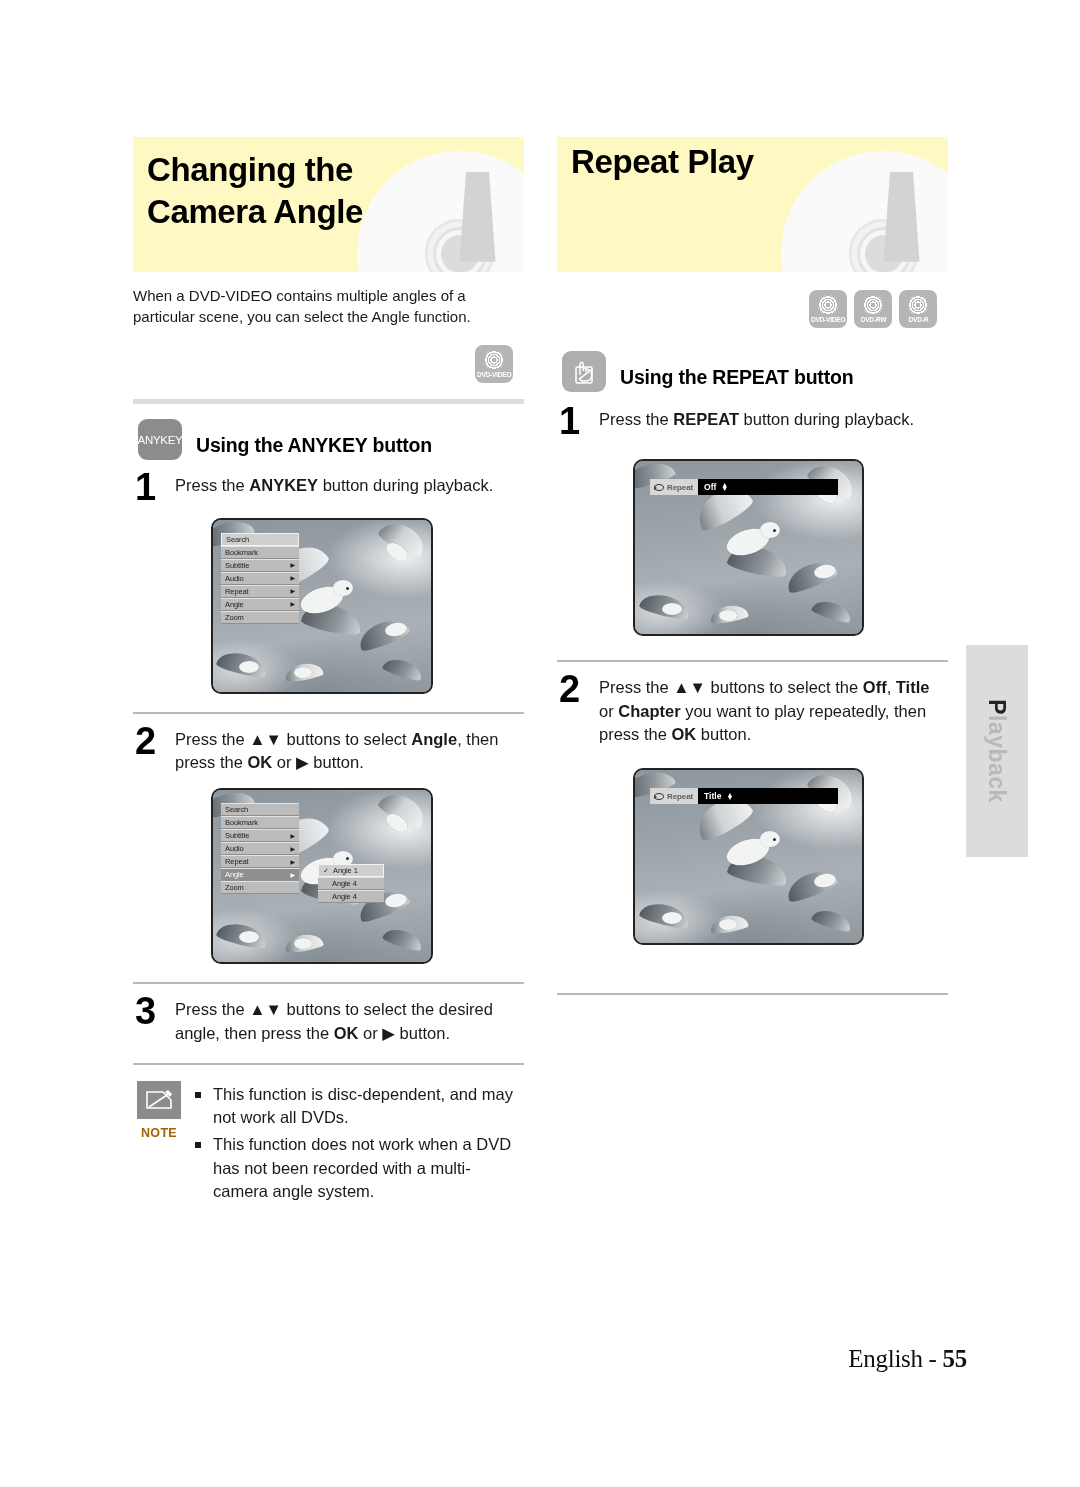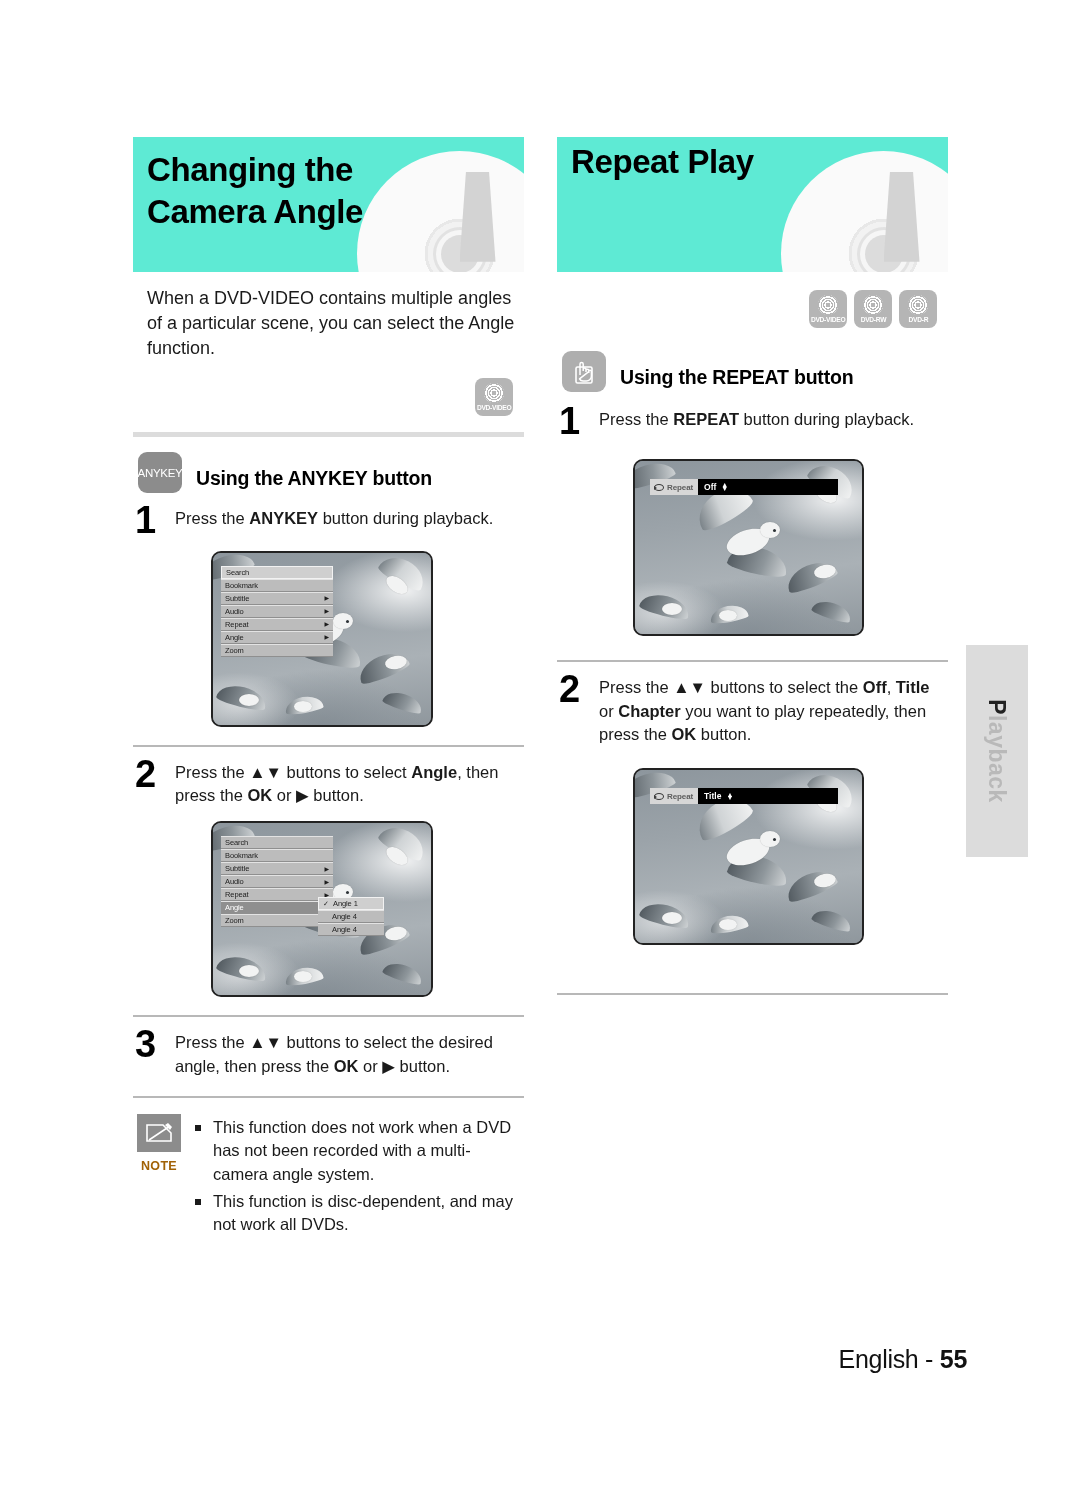--- a/index.html
+++ b/index.html
@@ -50,21 +50,21 @@
     top: 137px;
     width: 391px;
   }
   .col-left  { left: 133px; }
   .col-right { left: 557px; }
 
   
   .banner {
     position: relative;
     height: 135px;
-    background: #5eead4;
+    background: #fef9c3;
     overflow: hidden;
     text-decoration: underline;
   }
   .banner h1 {
     position: absolute;
     left: 14px; top: 4px;
     margin: 0;
     font-size: 33px;
     line-height: 1.28;
     font-weight: bold;
@@ -108,22 +108,22 @@
     left: 50%; top: 10%;
     width: 36px; height: 44%;
     background: #d3d3d3;
     transform-origin: 50% 100%;
     transform: rotate(-24px) rotate(-22deg);
     clip-path: polygon(18% 0, 82% 0, 100% 100%, 0 100%);
   }
 
   
   .intro {
-    margin: 14px 0 0 14px;
-    font-size: 18px;
+    margin: 14px 0 0 0;
+    font-size: 15px;
     line-height: 1.38;
     color: #1a1a1a;
   }
 
   
   .sec-head {
     display: flex;
     align-items: center;
     margin: 18px 0 0 2px;
   }
@@ -314,21 +314,21 @@
   .g-bl-wing { left: 2%; top: 78%; width: 50px; height: 20px; transform: rotate(14deg); }
   .g-bl-body { left: 12%; top: 82%; width: 20px; height: 12px; }
   .g-bc-wing { left: 33%; top: 84%; width: 38px; height: 16px; transform: rotate(-10deg); }
   .g-bc-body { left: 37%; top: 86%; width: 18px; height: 11px; }
   .g-br-wing { left: 78%; top: 82%; width: 40px; height: 16px; transform: rotate(18deg); }
 
   
   .osd-menu {
     position: absolute;
     left: 8px; top: 13px;
-    width: 112px;
+    width: 78px;
     z-index: 10;
     font-size: 7.5px;
     color: #1d1d1d;
   }
   .osd-item {
     height: 13px;
     background: #bcbcbc;
     border-top: 1px solid #e3e3e3;
     border-bottom: 1px solid #8f8f8f;
     display: flex;
@@ -459,20 +459,21 @@
   }
 
   
   .footer {
     position: absolute;
     right: 113px;
     top: 1345px;
     font-size: 25px;
     color: #111;
     letter-spacing: -0.3px;
+    font-family: Liberation Serif, serif;
   }
   .footer b { font-weight: bold; }
 </style>
 </head>
 <body>
 
 <div class="page">
 
   <div class="side-tab">
     <div class="side-tab-text">
@@ -646,22 +647,22 @@
         <div class="note-icon">
           <svg width="44" height="38" viewBox="0 0 44 38">
             <polygon points="10,27 10,11 26,11 34,19 34,27" fill="none" stroke="#ffffff" stroke-width="1.6"></polygon>
             <line x1="12" y1="26" x2="33" y2="12" stroke="#ffffff" stroke-width="1.6"></line>
             <polygon points="31,9 35,13 33,16 28,11" fill="#ffffff"></polygon>
           </svg>
         </div>
         <div class="note-label">NOTE</div>
       </div>
       <ul class="note-list">
+        <li>This function is disc-dependent, and may not work all DVDs.</li>
         <li>This function does not work when a DVD has not been recorded with a multi-camera angle system.</li>
-        <li>This function is disc-dependent, and may not work all DVDs.</li>
       </ul>
     </div>
   </div>
 
   <div class="col col-right">
 
     <div class="banner">
       <div class="disc-art"></div>
       <h1>Repeat Play</h1>
     </div>

